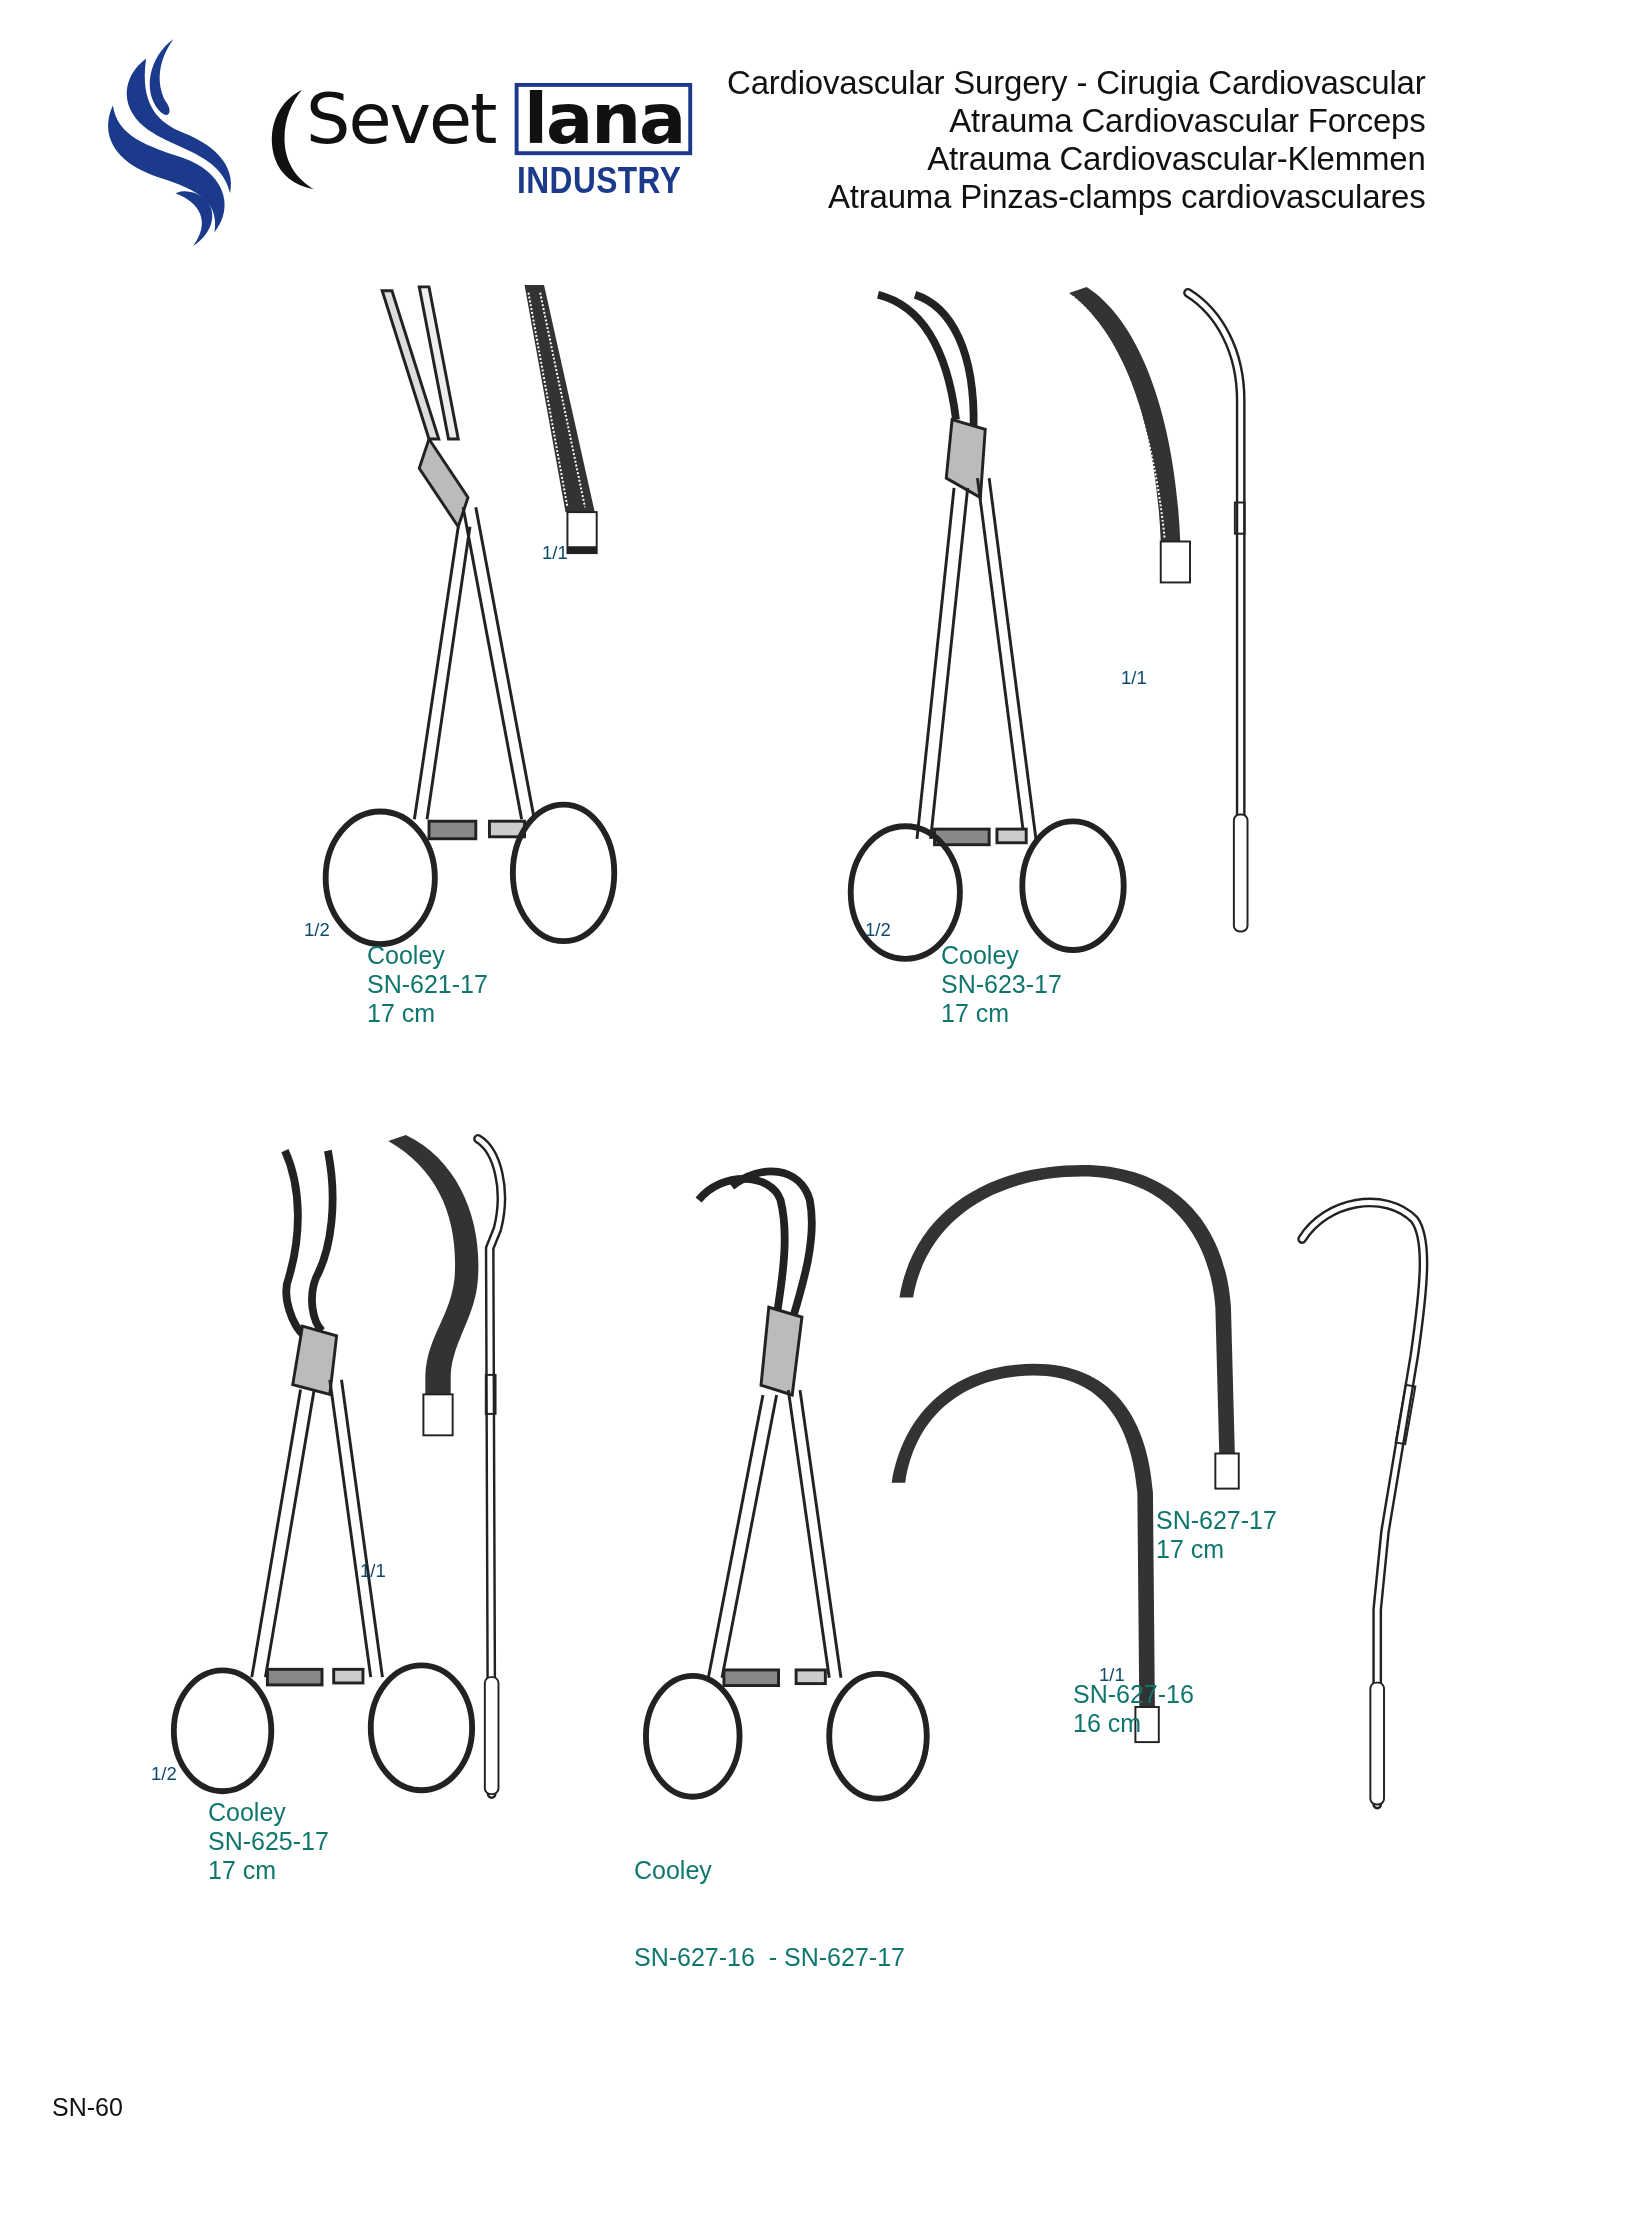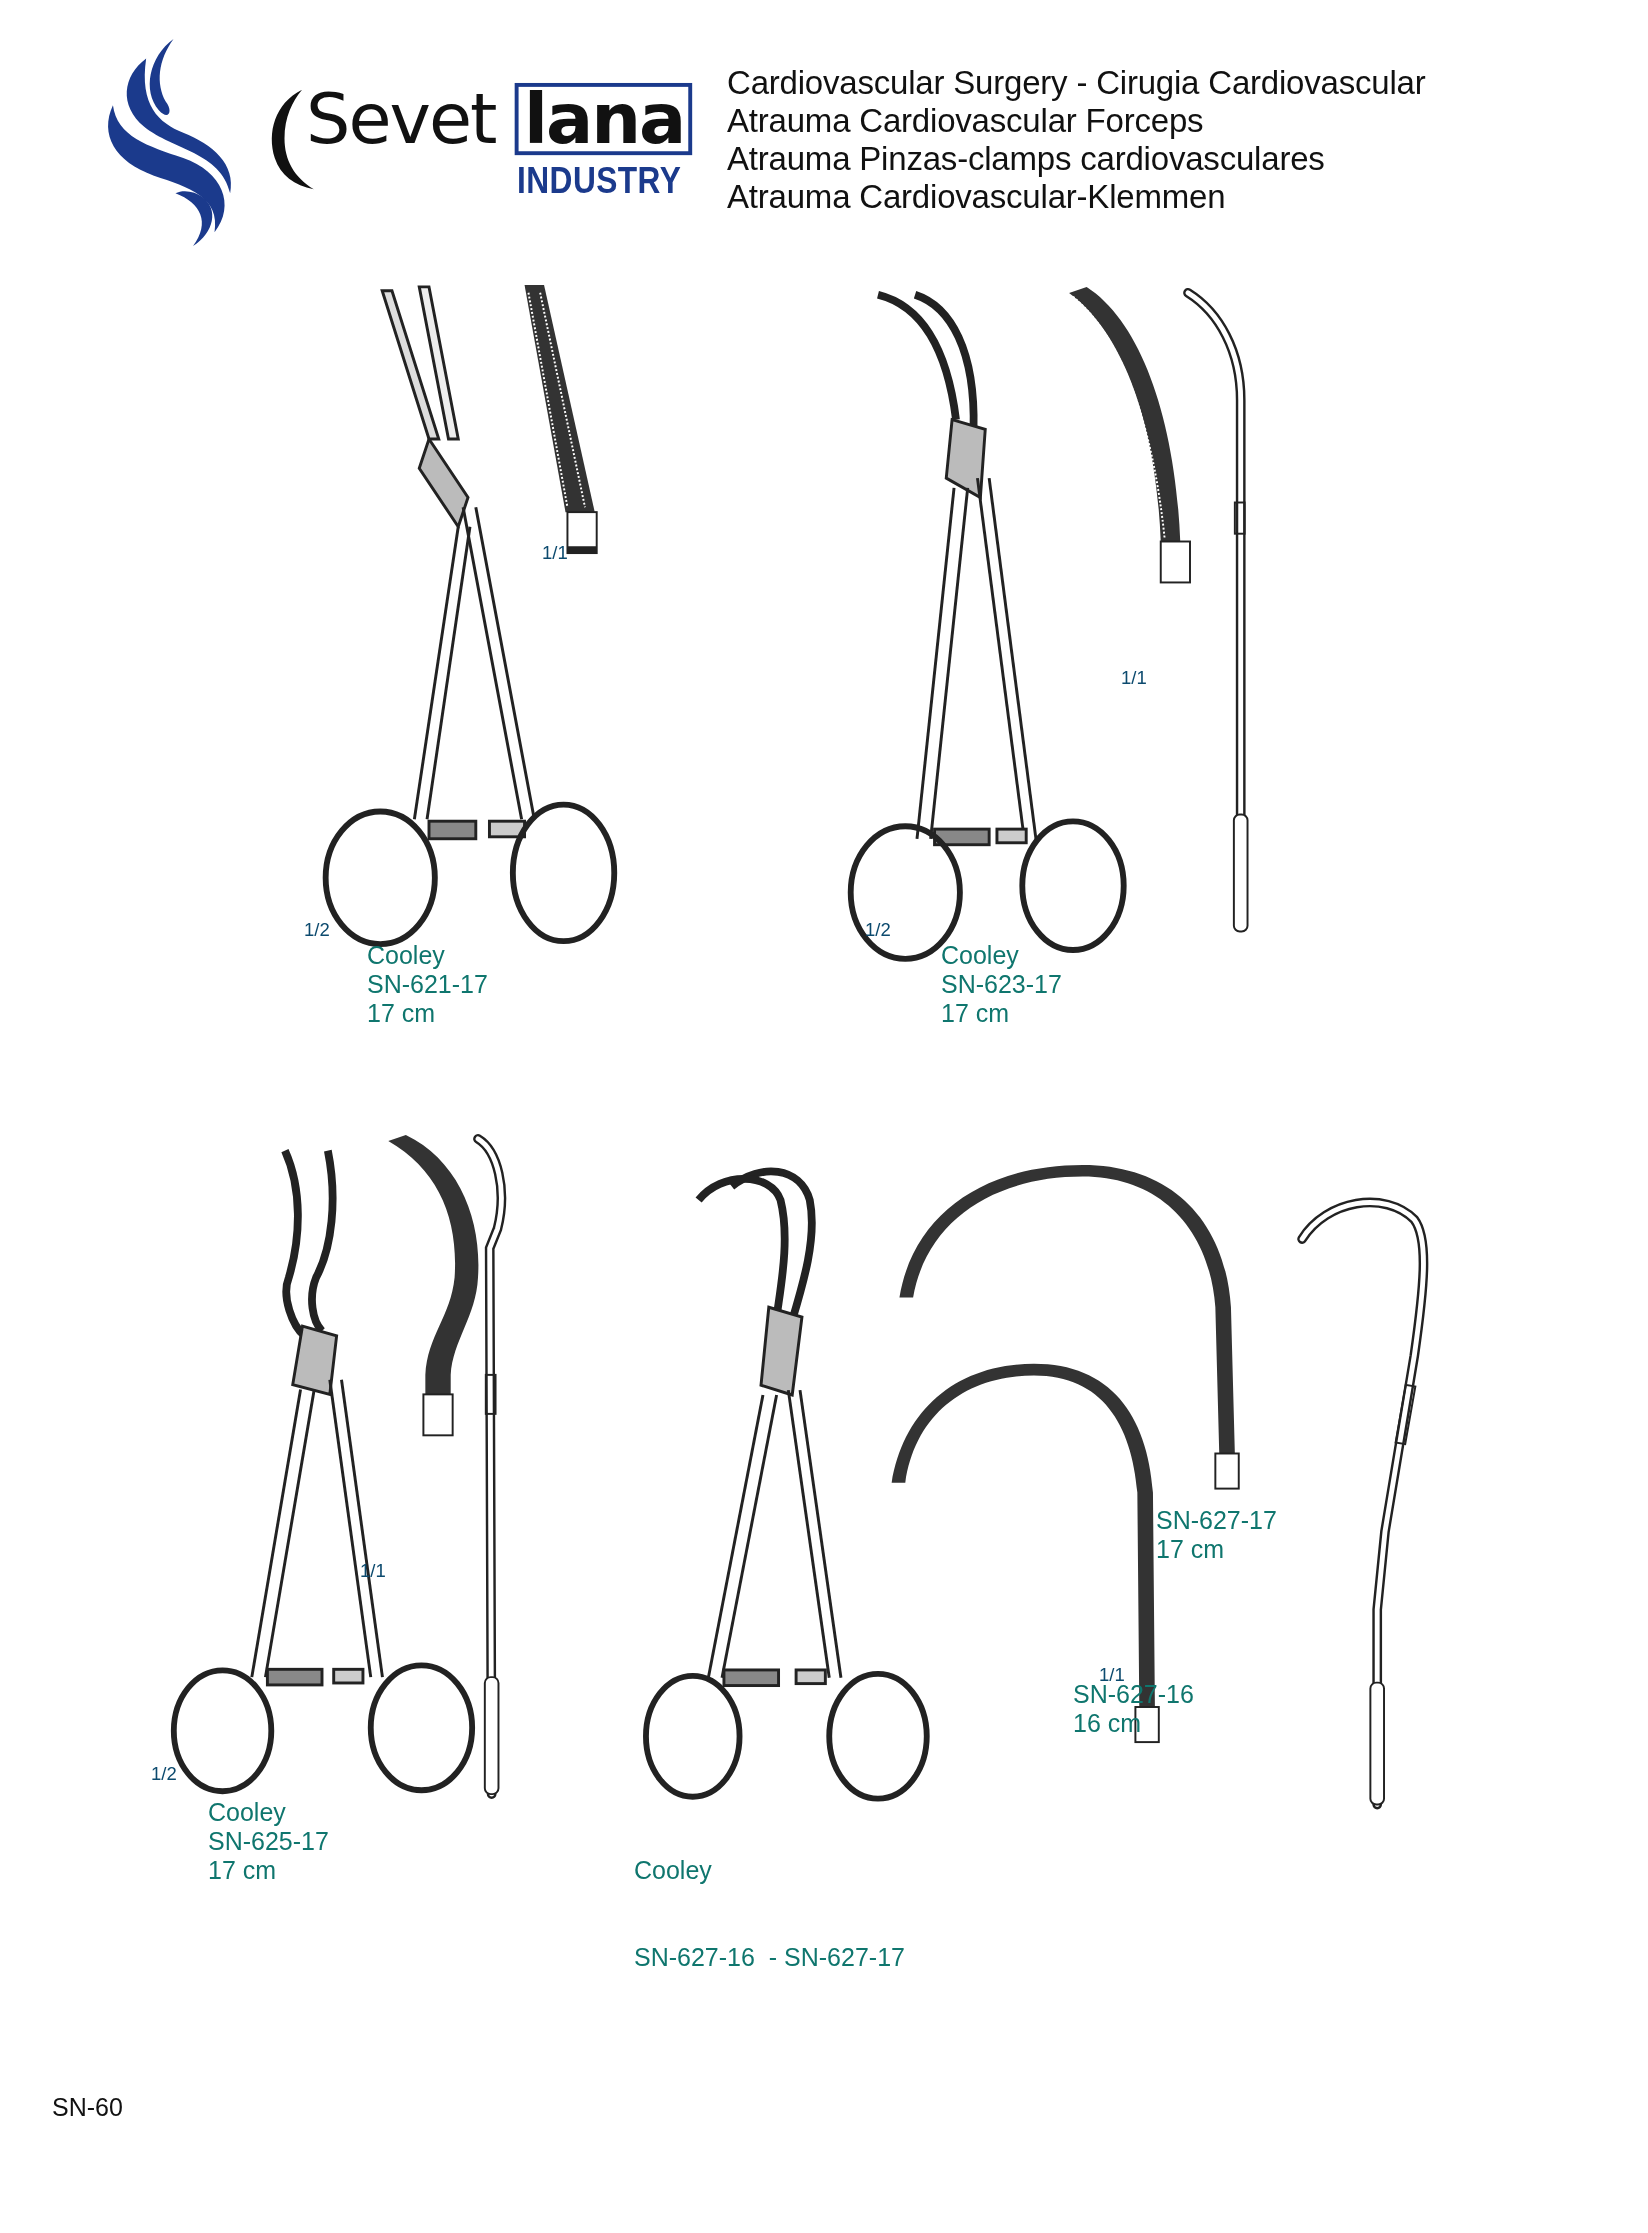--- a/index.html
+++ b/index.html
@@ -2,21 +2,21 @@
 <html><head>
   <meta charset="utf-8">
   <style>
     html, body { margin:0; padding:0; background:#ffffff; }
     body { width:1648px; height:2233px; position:relative; overflow:hidden;
            font-family:"Liberation Sans", sans-serif; color:#111; }
     .abs { position:absolute; }
     .logo-mark { left:105px; top:37px; width:137px; height:210px; }
     .wordmark { left:265px; top:80px; width:434px; height:122px; }
     .header-text { left:727px; top:64px; }
-    .header-line { font-size:33px; line-height:38px; white-space:nowrap; color:#111; letter-spacing:-0.2px; }
+    .header-line { font-size:33px; line-height:38px; white-space:nowrap; color:#111; letter-spacing:-0.2px;text-align:right; }
     .caption { text-align:left; font-size:25px; line-height:29px; color:#0f766e; }
     .scale { font-size:18.5px; color:#0c4a6e; }
     .page-num { left:52px; top:2093px; font-size:25px; }
     svg { overflow:visible; }
   </style>
 </head>
 <body>
 
 <svg class="abs logo-mark" viewBox="0 0 140 215">
   <g fill="#1b3a8c">
@@ -33,22 +33,22 @@
     <rect x="258" y="5" width="178" height="70" fill="none" stroke="#1b3a8c" stroke-width="4"></rect>
   </svg>
   <span class="abs" style="left:41px; top:-2px; font-size:70px; font-family:'DejaVu Sans', sans-serif; font-weight:normal; letter-spacing:-2px; color:#111;">Sevet</span>
   <span class="abs" style="left:259px; top:-2px; font-size:70px; font-family:'DejaVu Sans', sans-serif; letter-spacing:-2px; color:#111;font-weight:bold;">lana</span>
   <span class="abs" style="left:252px; top:80px; font-size:36px; font-weight:bold; font-family:'Liberation Sans', sans-serif; color:#1b3a8c; letter-spacing:0.5px; transform:scaleX(0.88); transform-origin:left;">INDUSTRY</span>
 </div>
 
 <div class="abs header-text">
   <div class="header-line">Cardiovascular Surgery  -  Cirugia Cardiovascular</div>
   <div class="header-line">Atrauma Cardiovascular Forceps</div>
+  <div class="header-line">Atrauma Cardiovascular-Klemmen</div>
   <div class="header-line">Atrauma Pinzas-clamps cardiovasculares</div>
-  <div class="header-line">Atrauma Cardiovascular-Klemmen</div>
 </div>
 
 <svg class="abs" style="left:312px;top:273px;" width="312" height="683" viewBox="0 0 320 700">
   <g fill="none" stroke="#222" stroke-width="3">
 
     <path d="M72 18 L120 170 L130 170 L82 18 Z" fill="#ddd"></path>
     <path d="M110 14 L140 170 L150 170 L120 14 Z" fill="#eee"></path>
 
     <path d="M120 170 L160 230 L150 260 L110 200 Z" fill="#bbb"></path>
     <path d="M150 260 L105 560"></path>

